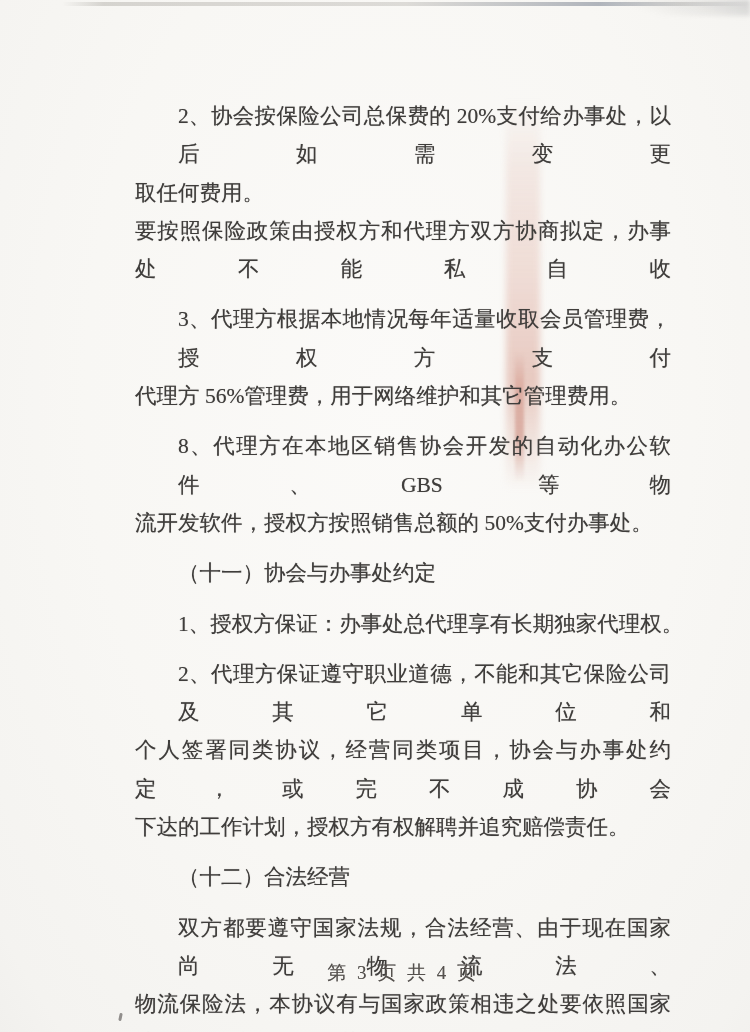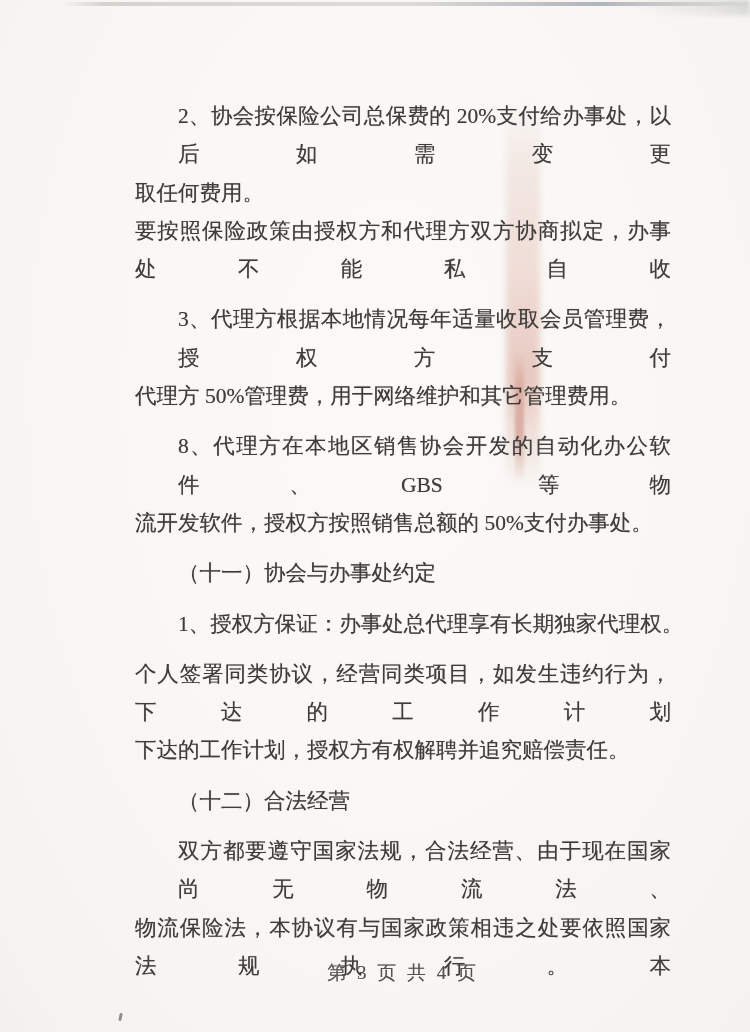--- a/index.html
+++ b/index.html
@@ -126,36 +126,37 @@
   <div class="speck"></div>
 
   <div class="text-column">
       <div class="para">
         <div class="line first fill">2、协会按保险公司总保费的 20%支付给办事处，以后如需变更</div>
         <div class="line">取任何费用。</div>
         <div class="line fill">要按照保险政策由授权方和代理方双方协商拟定，办事处不能私自收</div>
       </div>
       <div class="para">
         <div class="line first fill">3、代理方根据本地情况每年适量收取会员管理费，授权方支付</div>
-        <div class="line">代理方 50%管理费，用于网络维护和其它管理费用。</div>
+        <div class="line">代理方 56%管理费，用于网络维护和其它管理费用。</div>
       </div>
       <div class="para">
         <div class="line first fill">8、代理方在本地区销售协会开发的自动化办公软件、GBS 等物</div>
         <div class="line">流开发软件，授权方按照销售总额的 50%支付办事处。</div>
       </div>
       <div class="para">
       </div>
       <div class="para">
         <div class="line first">（十一）协会与办事处约定</div>
       </div>
       <div class="para">
         <div class="line first">1、授权方保证：办事处总代理享有长期独家代理权。</div>
       </div>
       <div class="para">
-        <div class="line fill">个人签署同类协议，经营同类项目，如发生违约行为，下达的工作计划</div>
+        <div class="line first fill">2、代理方保证遵守职业道德，不能和其它保险公司及其它单位和</div>
+        <div class="line fill">个人签署同类协议，经营同类项目，协会与办事处约定，或完不成协会</div>
         <div class="line">下达的工作计划，授权方有权解聘并追究赔偿责任。</div>
       </div>
       <div class="para">
         <div class="line first">（十二）合法经营</div>
       </div>
       <div class="para">
         <div class="line first fill">双方都要遵守国家法规，合法经营、由于现在国家尚无物流法、</div>
         <div class="line fill">物流保险法，本协议有与国家政策相违之处要依照国家法规执行。本</div>
       </div>
     </div>

